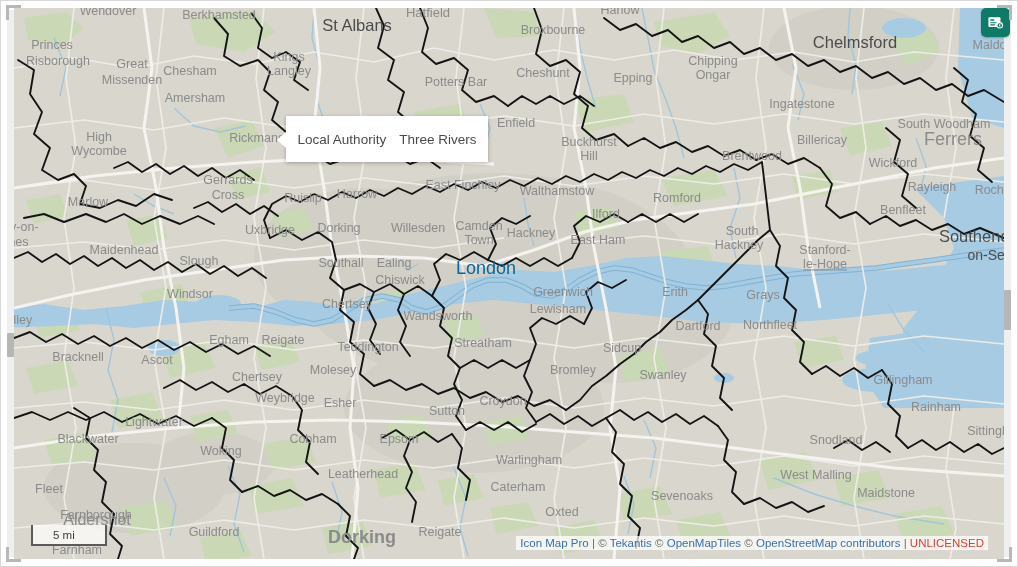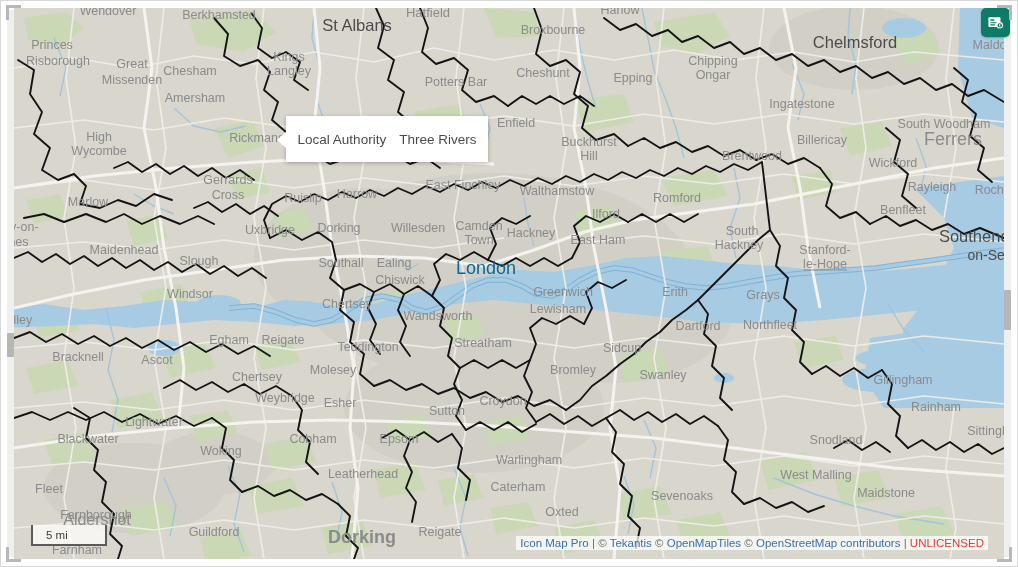--- a/index.html
+++ b/index.html
@@ -43,21 +43,21 @@
 
   
   #report-button{position:absolute;right:8px;top:8px;width:29px;height:29px;border-radius:5px;
     background:#0f7a68;z-index:55;display:flex;align-items:center;justify-content:center;
     cursor:pointer;box-shadow:0 1px 2px rgba(0,0,0,.25);}
 
   
   #scale-bar{position:absolute;left:17px;bottom:13px;z-index:45;height:19px;
     border-left:2px solid #5a5a5a;border-right:2px solid #5a5a5a;border-bottom:2px solid #5a5a5a;
     background:rgba(255,255,255,.72);width:72px;display:flex;align-items:center;}
-  #scale-bar .scale-label{font-size:11.5px;color:#3c3c3c;padding-left:13px;
+  #scale-bar .scale-label{font-size:11.5px;color:#3c3c3c;padding-left:20px;
     font-family:"Liberation Sans",sans-serif;}
 
   
   #attribution{position:absolute;right:16px;bottom:9px;z-index:45;
     background:rgba(255,255,255,.74);padding:1px 4px;font-size:11.5px;
     color:#3b6fa8;white-space:nowrap;font-family:"Liberation Sans",sans-serif;}
   #attribution .sep{color:#6b6b6b;}
   #attribution .lic{color:#e03b2f;}
   #attribution span{font-size:11.5px;}
 

